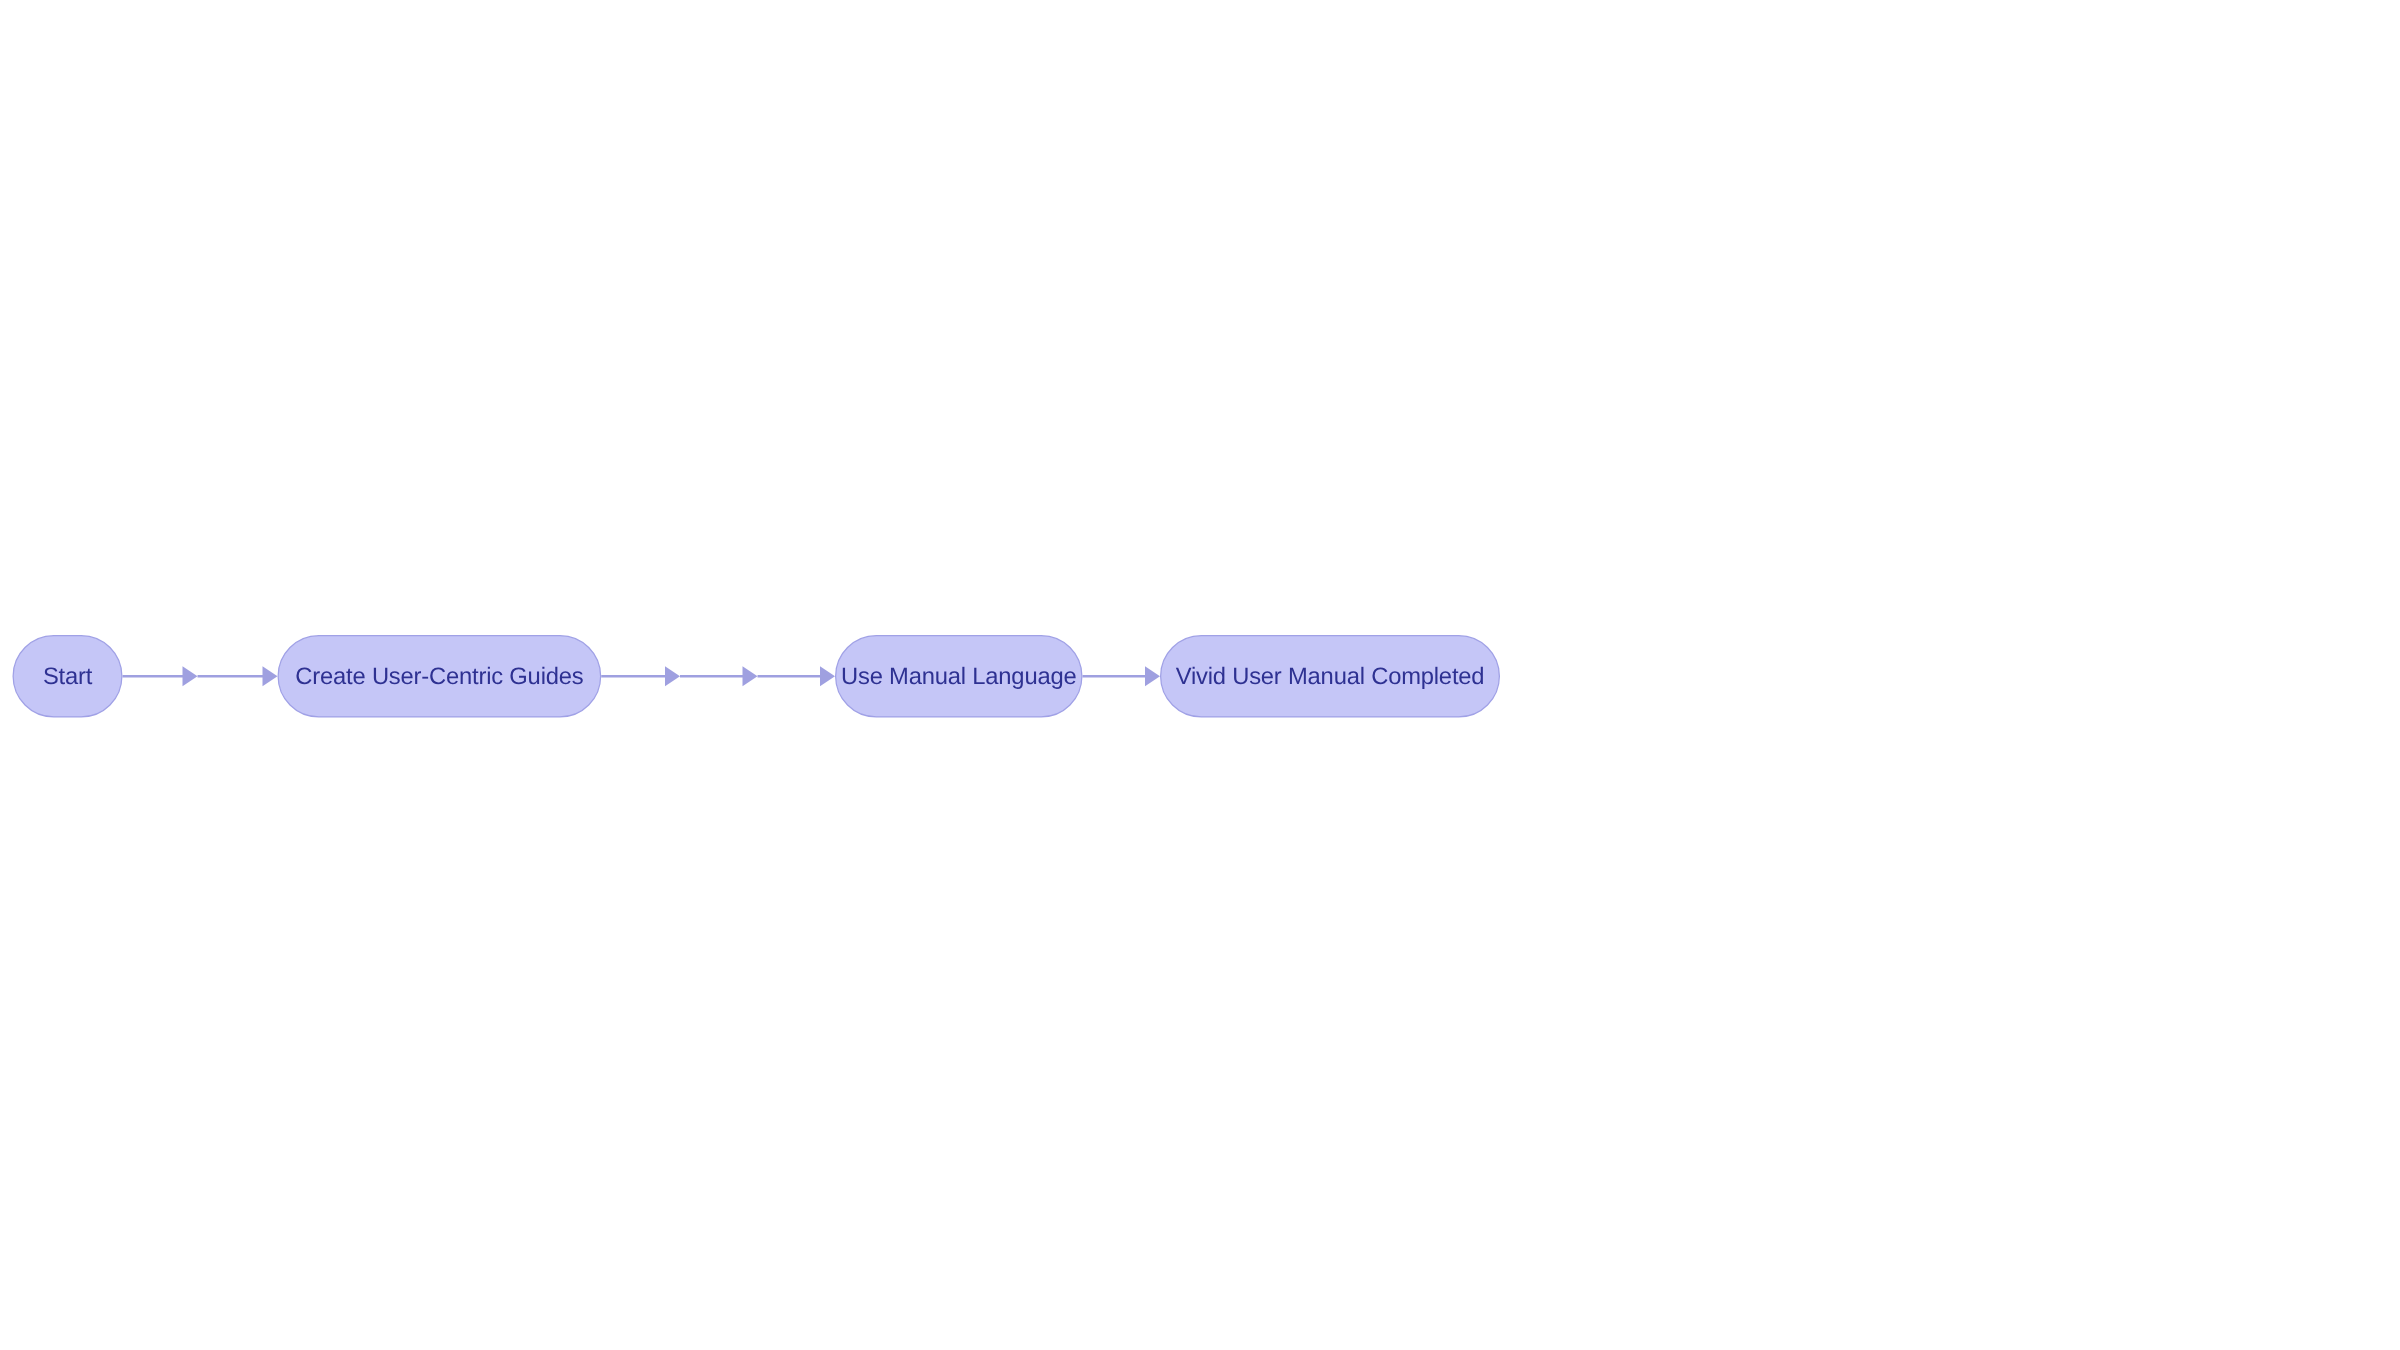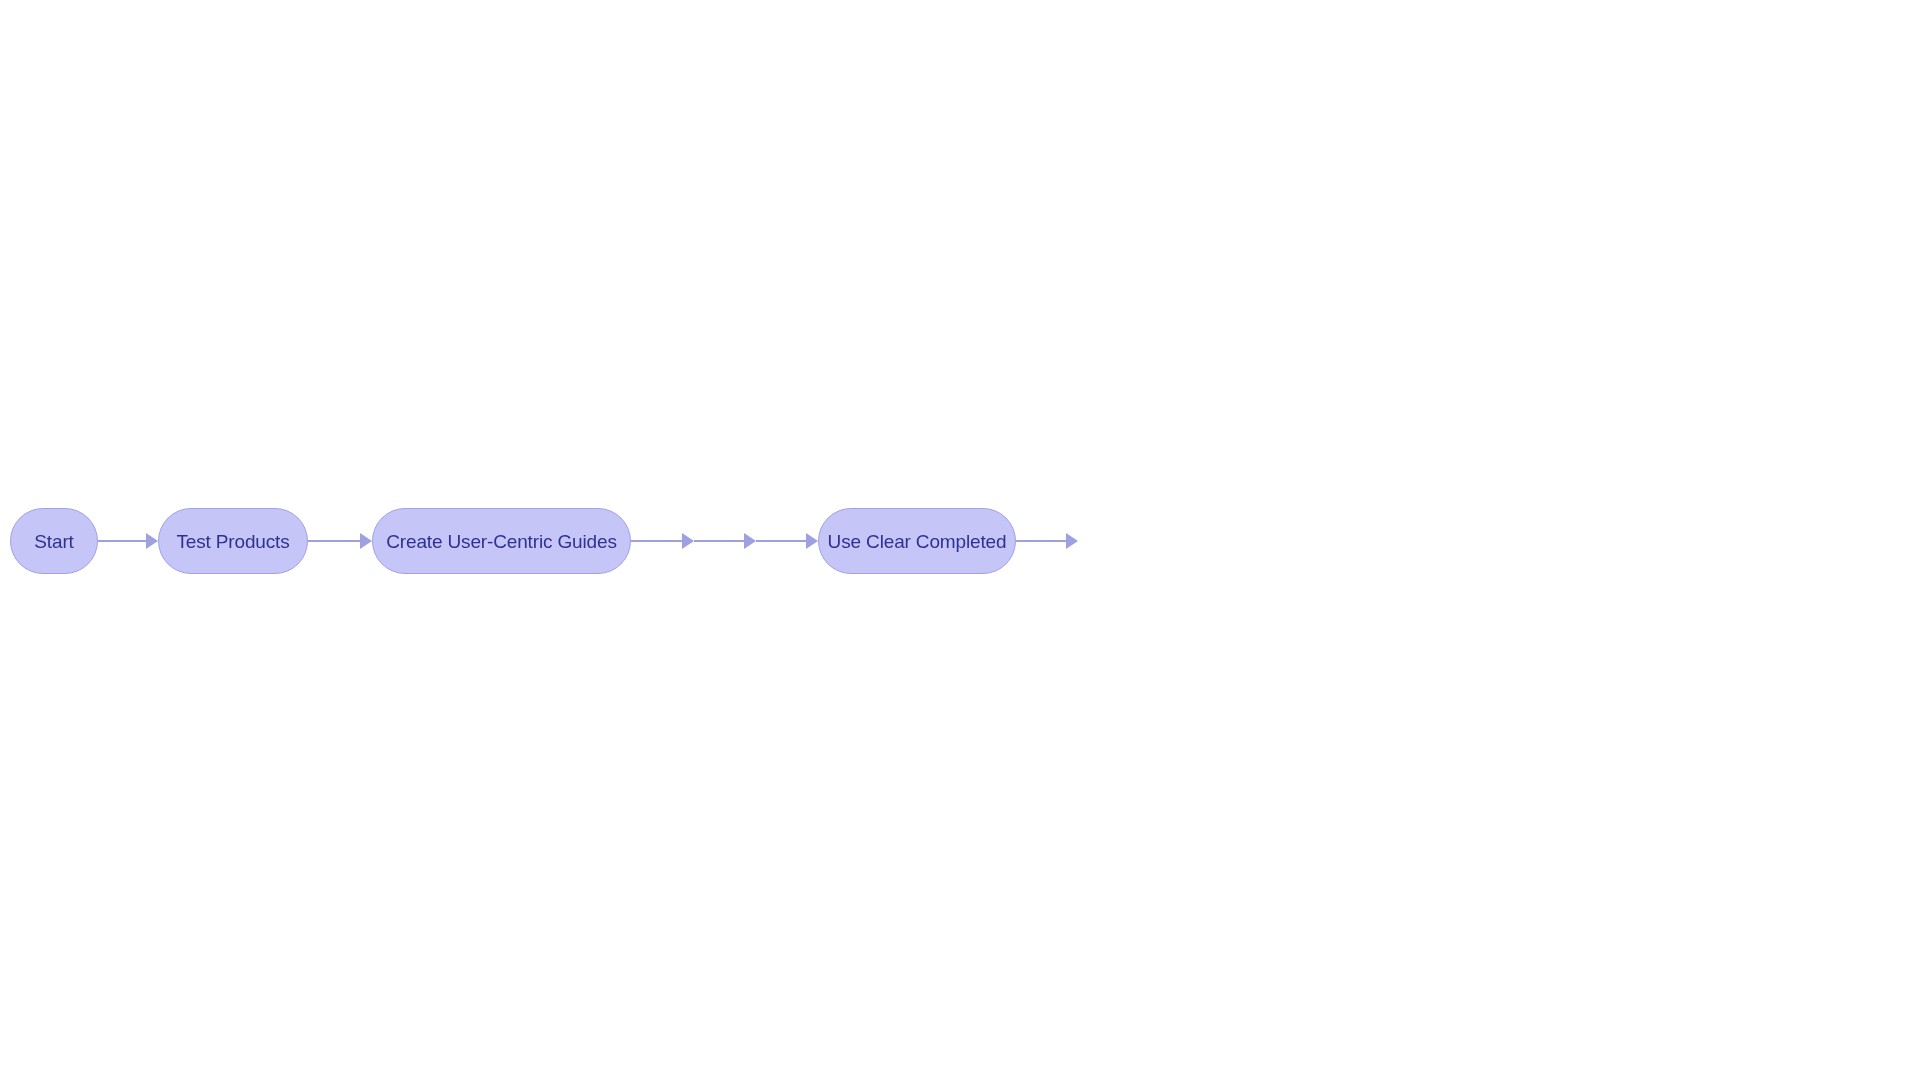--- a/index.html
+++ b/index.html
@@ -97,23 +97,20 @@
 
     <div class="node" style="width:88px;">
       <span class="node-label">Start</span>
     </div>
 
     <div class="connector" style="width:60px;">
       <div class="connector-line"></div>
       <div class="connector-head"></div>
     </div>
 
-    <div class="node" style="width:150px;">
-      <span class="node-label">Test Products</span>
-    </div>
 
     <div class="connector" style="width:64px;">
       <div class="connector-line"></div>
       <div class="connector-head"></div>
     </div>
 
     <div class="node" style="width:259px;">
       <span class="node-label">Create User-Centric Guides</span>
     </div>
 
@@ -128,23 +125,26 @@
       <div class="connector-head"></div>
     </div>
 
 
     <div class="connector" style="width:62px;">
       <div class="connector-line"></div>
       <div class="connector-head"></div>
     </div>
 
     <div class="node" style="width:198px;">
-      <span class="node-label">Use Clear Completed</span>
+      <span class="node-label">Use Manual Language</span>
     </div>
 
     <div class="connector" style="width:62px;">
       <div class="connector-line"></div>
       <div class="connector-head"></div>
     </div>
 
+    <div class="node" style="width:272px;">
+      <span class="node-label">Vivid User Manual Completed</span>
+    </div>
 
   </div>
 </div>
 
 </body></html>

